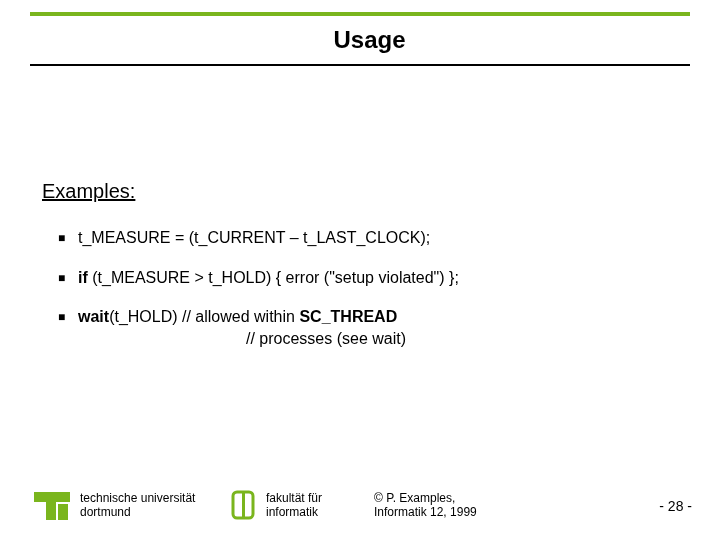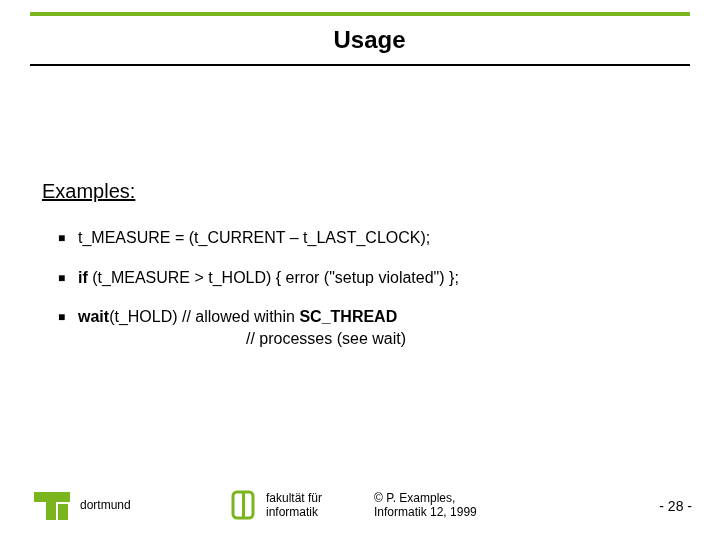--- a/index.html
+++ b/index.html
@@ -45,20 +45,21 @@
     </ul>
   </div>
 
   <div class="footer">
     <svg class="logo-tu" viewBox="0 0 36 28">
       <rect x="0" y="0" width="36" height="10" fill="#7ab51d"></rect>
       <rect x="12" y="0" width="10" height="28" fill="#7ab51d"></rect>
       <rect x="24" y="12" width="10" height="16" fill="#7ab51d"></rect>
     </svg>
     <div class="uni">
+      <div>technische universität</div>
       <div>dortmund</div>
     </div>
     <svg class="logo-fi" viewBox="0 0 26 34">
       <rect x="3" y="3" width="20" height="26" rx="4" fill="none" stroke="#7ab51d" stroke-width="3"></rect>
       <rect x="12" y="3" width="3" height="26" fill="#7ab51d"></rect>
     </svg>
     <div class="fak">
       <div>fakultät für</div>
       <div>informatik</div>
     </div>

